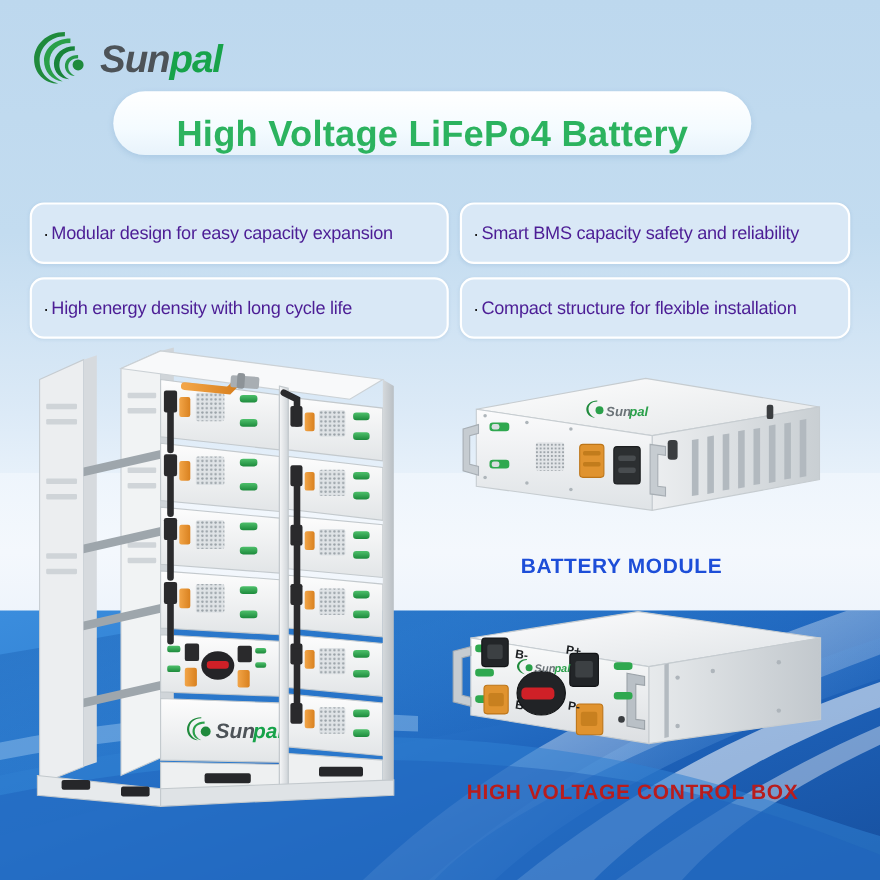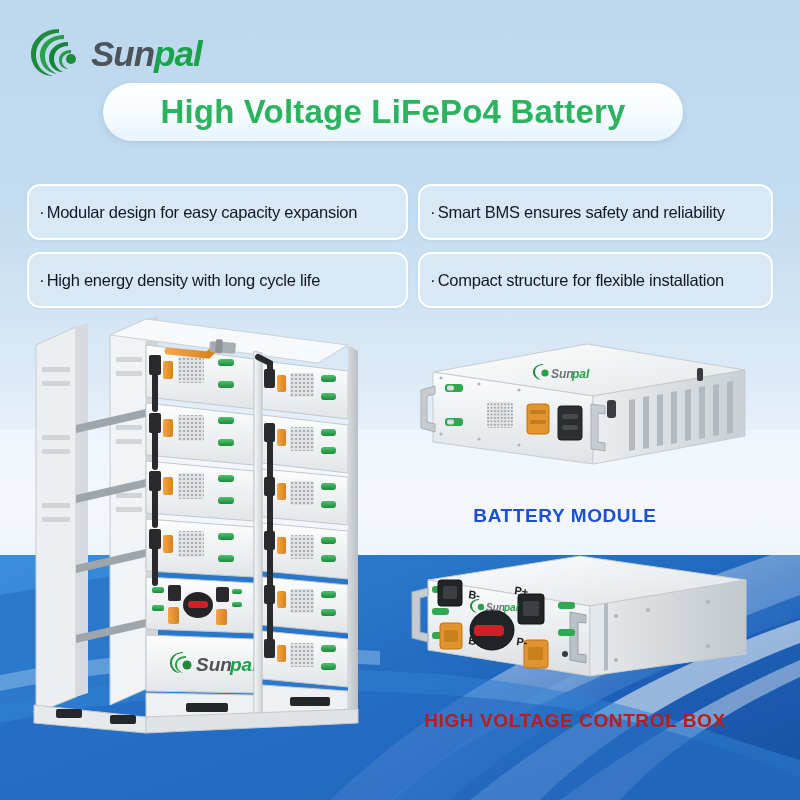--- a/index.html
+++ b/index.html
@@ -34,41 +34,41 @@
   .brand-mark { width: 56px; height: 54px; }
   .brand-word { font-size: 35px; font-weight: bold; font-style: italic; letter-spacing: -1px; line-height: 1; }
   .w-sun { color: #4d5358; }
   .w-pal { color: #17a34a; }
 
   
   .title-banner {
     position: absolute; left: 103px; top: 83px; width: 580px; height: 58px;
     background: linear-gradient(180deg,#ffffff 0%, #f4fbff 60%, #e8f3fb 100%);
     border-radius: 29px;
-    display: flex; align-items: center; justify-content: center;
+    display: flex; align-items: flex-end; justify-content: center;
     box-shadow: 0 2px 6px rgba(80,130,180,.20);
   }
   .title-text {
     font-size: 33px; font-weight: bold; color: #2cb35f;
     letter-spacing: .2px; white-space: nowrap;
   }
 
   
   .features {
     position: absolute; left: 27px; top: 184px; width: 746px;
     display: grid; grid-template-columns: 381px 355px; gap: 12px 10px;
   }
   .feature {
     height: 56px; background: #d9e8f6;
     border: 2px solid #ffffff; border-radius: 13px;
     display: flex; align-items: center; padding: 0 10px;
     box-shadow: 0 1px 3px rgba(70,120,170,.12);
   }
   .feature-dot { color: #1a1a1a; font-size: 17px; line-height: 1; margin-right: 2px; }
-  .feature-label { font-size: 16.5px; color: #0f172a; letter-spacing: -.25px; white-space: nowrap; }
+  .feature-label { font-size: 16.5px; color: #4c1d95; letter-spacing: -.25px; white-space: nowrap; }
 
   
   .caption {
     position: absolute; text-align: center;
     font-size: 19px; font-weight: bold; color: #1d4ed8; letter-spacing: .6px;
   }
   #cap-module { left: 420px; width: 290px; top: 505px; }
   #cap-control { left: 395px; width: 360px; top: 710px; color: #b91c1c; }
 
   
@@ -128,21 +128,21 @@
     <div class="title-text">High Voltage LiFePo4 Battery</div>
   </div>
 
   <div class="features">
     <div class="feature">
       <span class="feature-dot">·</span>
       <span class="feature-label">Modular design for easy capacity expansion</span>
     </div>
     <div class="feature">
       <span class="feature-dot">·</span>
-      <span class="feature-label">Smart BMS ensures safety and reliability</span>
+      <span class="feature-label">Smart BMS capacity safety and reliability</span>
     </div>
     <div class="feature">
       <span class="feature-dot">·</span>
       <span class="feature-label">High energy density with long cycle life</span>
     </div>
     <div class="feature">
       <span class="feature-dot">·</span>
       <span class="feature-label">Compact structure for flexible installation</span>
     </div>
   </div>

